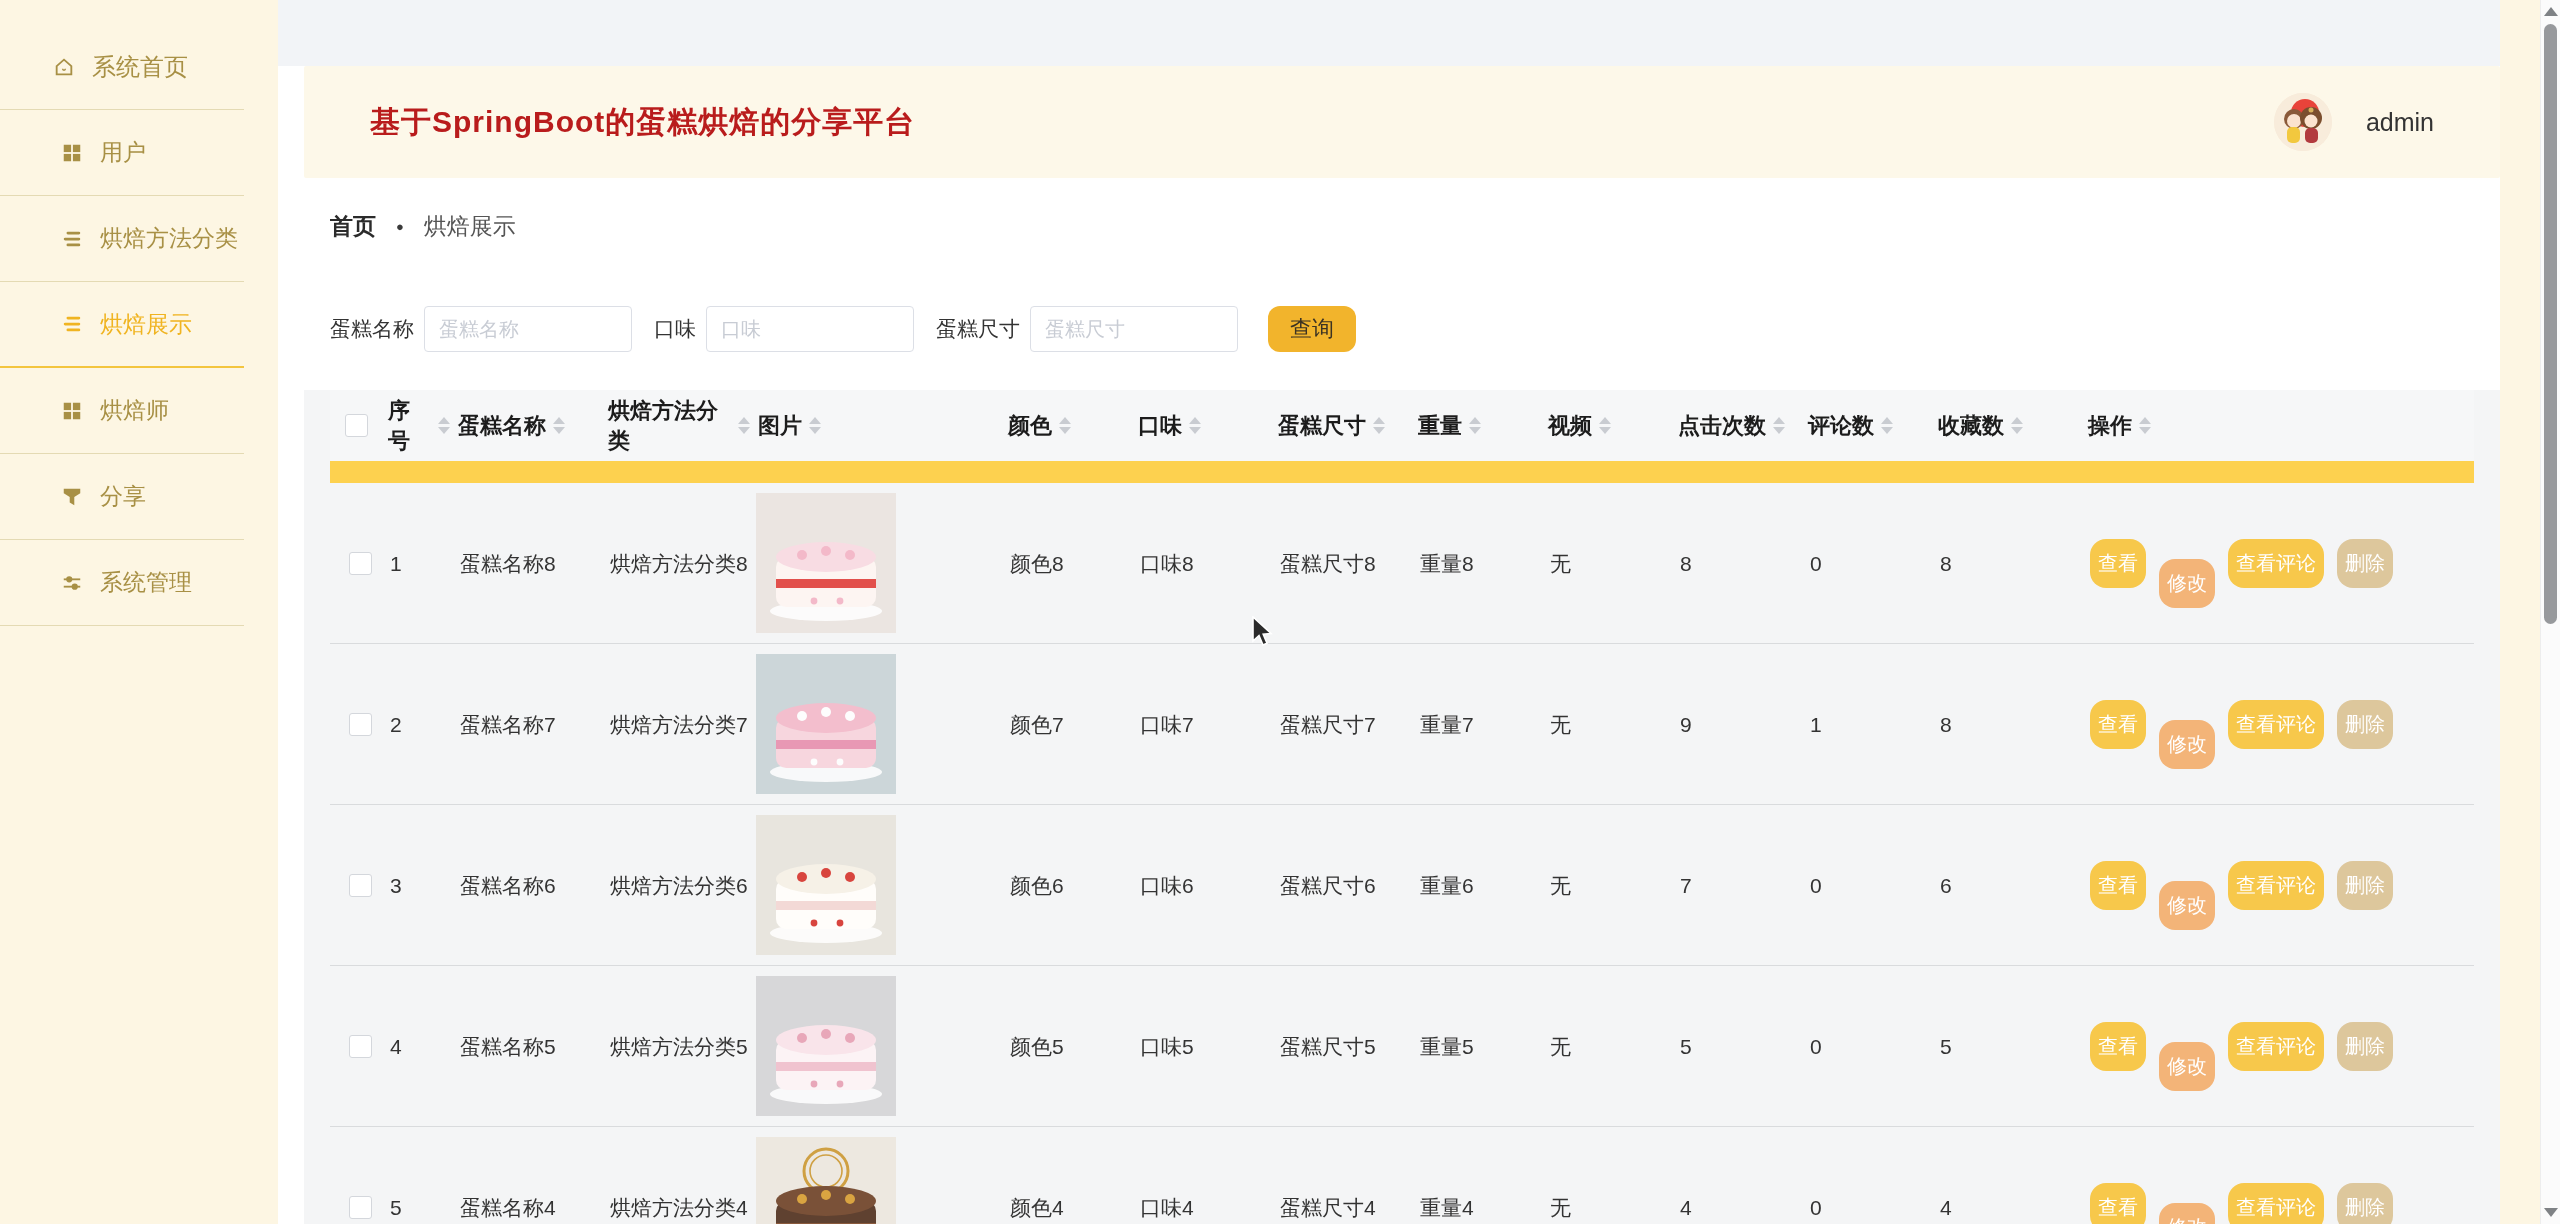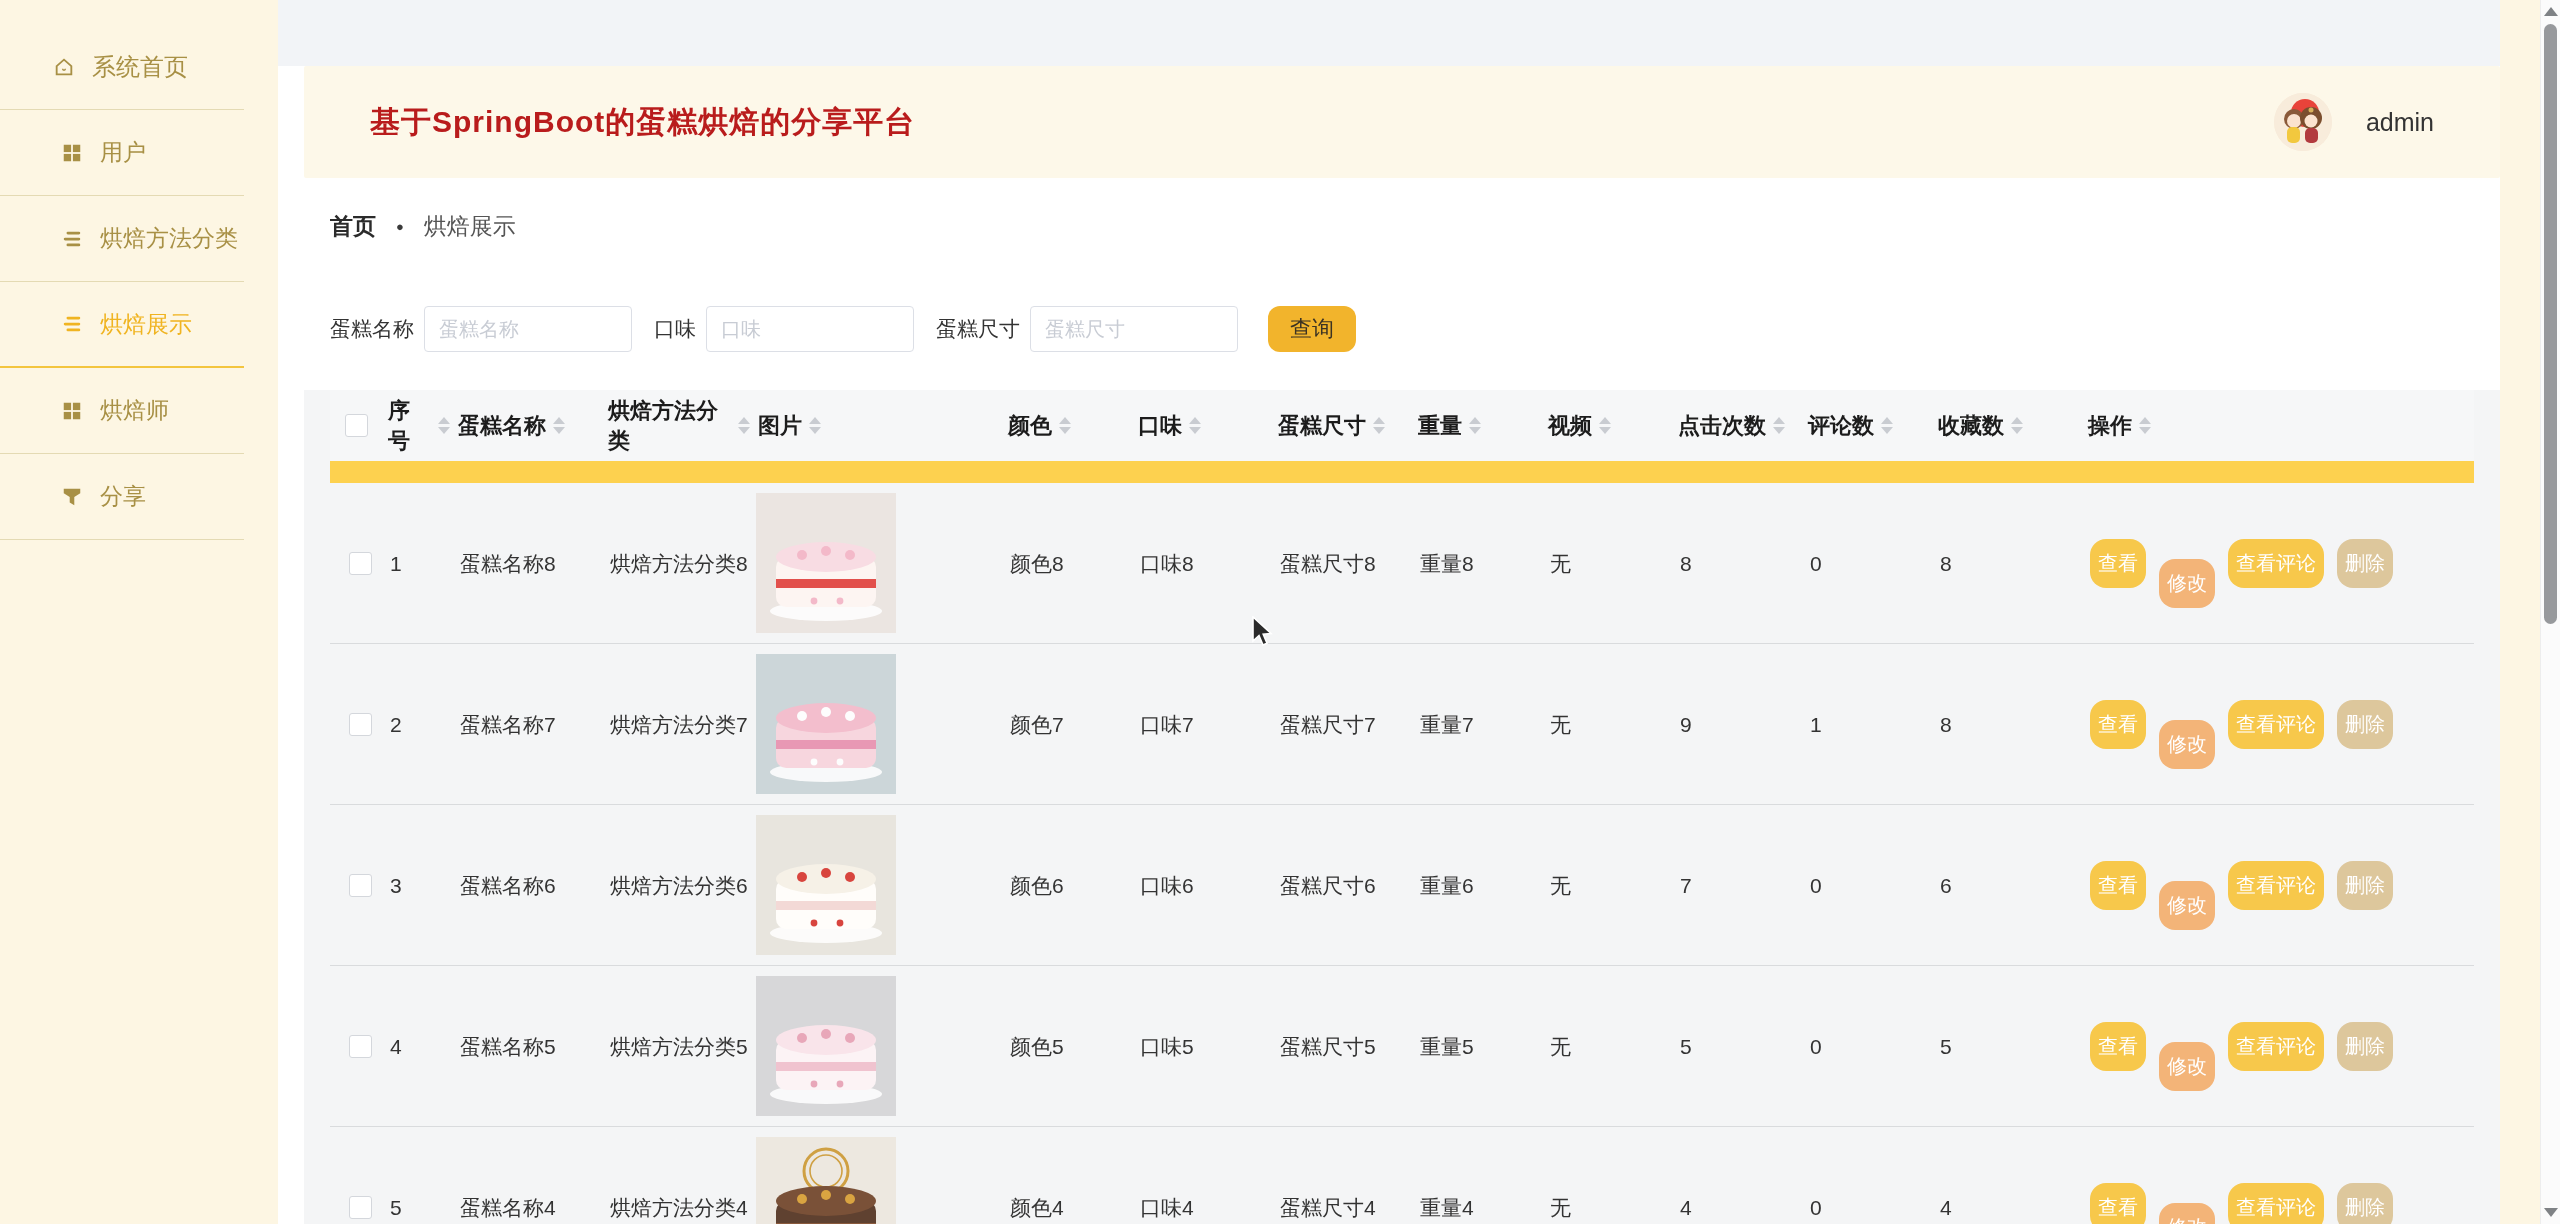--- a/index.html
+++ b/index.html
@@ -170,20 +170,31 @@
     <span class="side-label">烘焙师</span>
   </div>
       <div class="side-item">
     <span class="icon">
           <svg viewBox="0 0 24 24" fill="currentColor">
             <path d="M3 3 H21 V8 L14.5 12 V21 L9.5 18 V12 L3 8 Z"></path>
           </svg>
         </span>
     <span class="side-label">分享</span>
   </div>
+      <div class="side-item">
+    <span class="icon">
+          <svg viewBox="0 0 24 24" fill="none" stroke="currentColor" stroke-width="2">
+            <line x1="3" y1="8" x2="21" y2="8"></line>
+            <line x1="3" y1="16" x2="21" y2="16"></line>
+            <circle cx="9" cy="8" r="2.4" fill="currentColor"></circle>
+            <circle cx="15" cy="16" r="2.4" fill="currentColor"></circle>
+          </svg>
+        </span>
+    <span class="side-label">系统管理</span>
+  </div>
     </aside>
 
   <div class="main">
     <div class="topstrip"></div>
 
     <div class="header-card">
       <div class="page-title">基于SpringBoot的蛋糕烘焙的分享平台</div>
       <div class="userbox">
         <span class="avatar">
           <svg viewBox="0 0 58 58" width="58" height="58">

